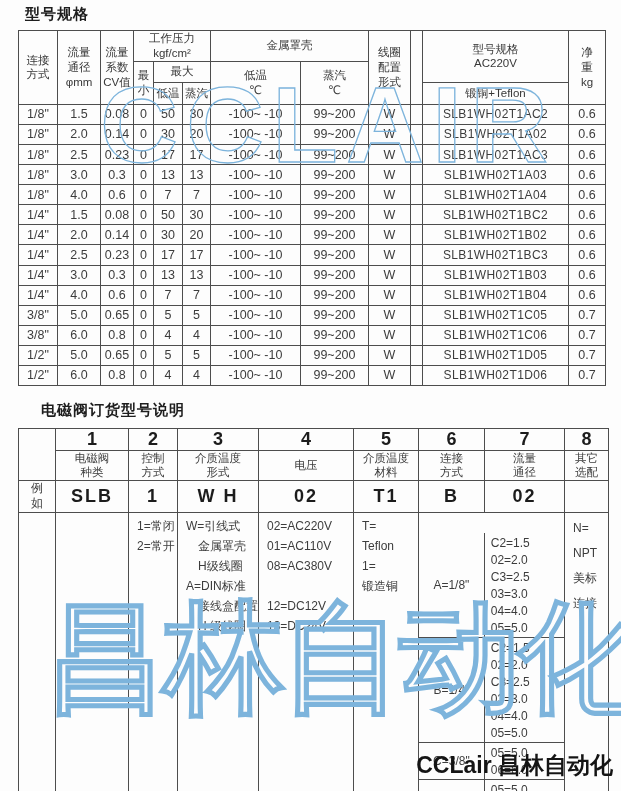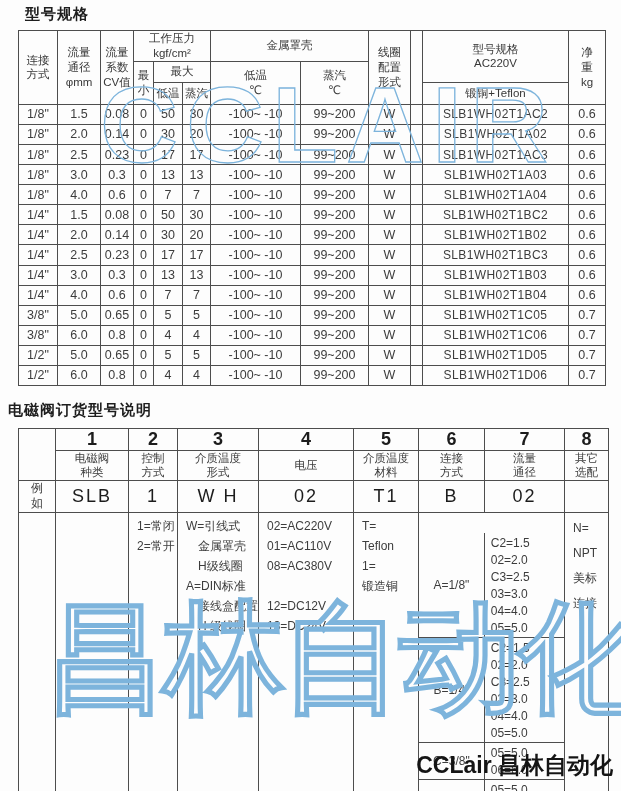--- a/index.html
+++ b/index.html
@@ -11,21 +11,21 @@
     color:#333;
     position:relative;
     overflow:hidden;
   }
   .page-title {
     position:absolute;
     font-size:15px; font-weight:bold; color:#1e1e1e;
     letter-spacing:1px;
   }
   #title-spec { left:25px; top:5px; }
-  #title-order { left:8px; top:401px; }
+  #title-order { left:41px; top:401px; }
 
   table {
     border-collapse:collapse; table-layout:fixed; position:absolute;
     background:transparent;
   }
   td {
     border:1px solid #4d4d4d;
     text-align:center; vertical-align:middle;
     white-space:pre-line;
     overflow:hidden;
@@ -36,21 +36,21 @@
   
   #spec-table { left:18px; top:30px; width:587px; height:356px; }
   #spec-table thead td { font-size:11.5px; line-height:1.3; color:#383838; }
   #spec-table tbody td { font-size:12.5px; height:20px; }
   #spec-table tbody td:nth-child(11) { letter-spacing:0.4px; font-size:12px; }
 
   
   #order-table { left:18px; top:428px; width:590px; height:354px; }
   #order-table .num-row td { font-weight:bold; font-size:18px; height:22px; color:#1c1c1c; }
   #order-table .cat-row td { font-size:11.5px; height:28px; line-height:1.25; }
-  #order-table .example-row td { height:32px; font-weight:normal; font-size:18px; letter-spacing:2px; color:#1c1c1c; }
+  #order-table .example-row td { height:32px; font-weight:bold; font-size:18px; letter-spacing:2px; color:#1c1c1c; }
   #order-table .example-row td.example-label { font-size:12px; font-weight:normal; letter-spacing:0; color:#3c3c3c; line-height:1.25; }
   #order-table .body-row td {
     vertical-align:top; text-align:left;
     padding:3px 0 0 8px;
     font-size:12px; line-height:20px;
   }
   #order-table .body-row td.nested { padding:0; }
   #order-table .body-row td.other-cell { line-height:25px; }
 
   #conn-size-table { position:static; width:100%; height:100%; border-collapse:collapse; table-layout:fixed; }

